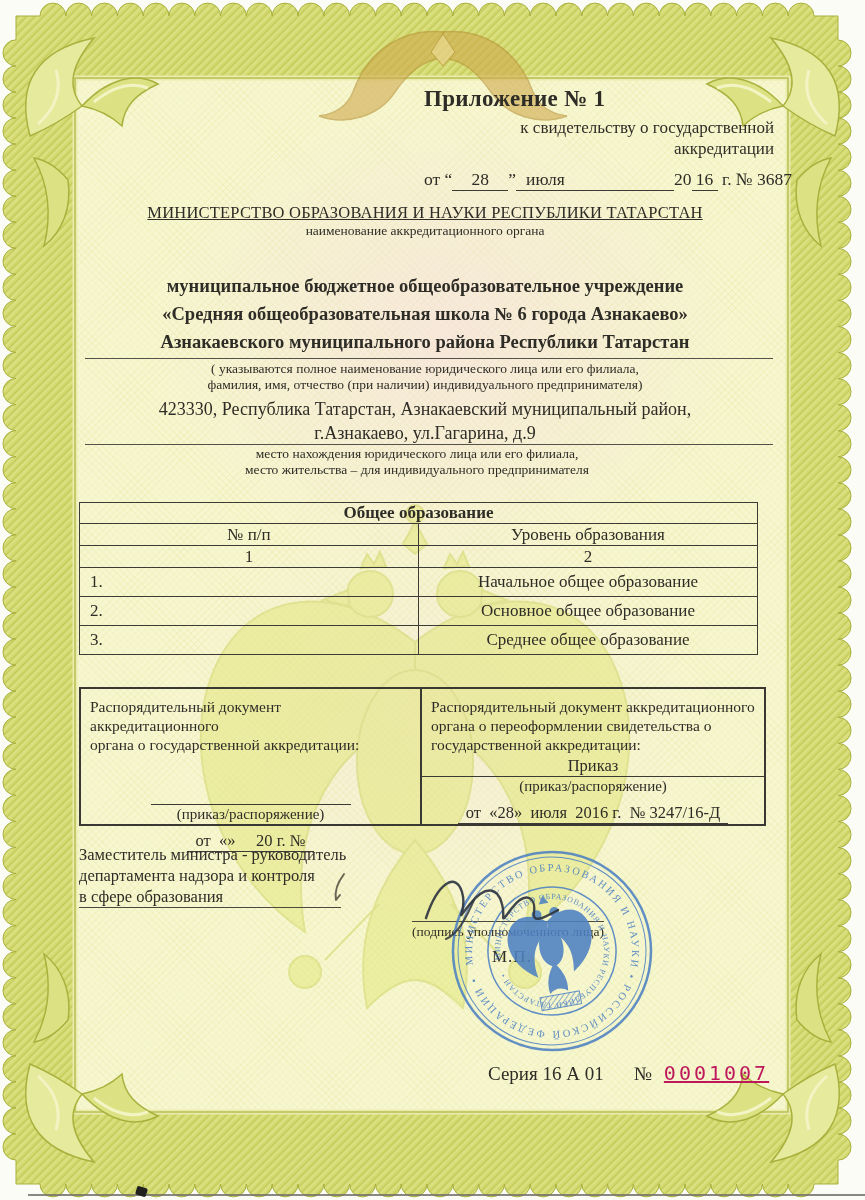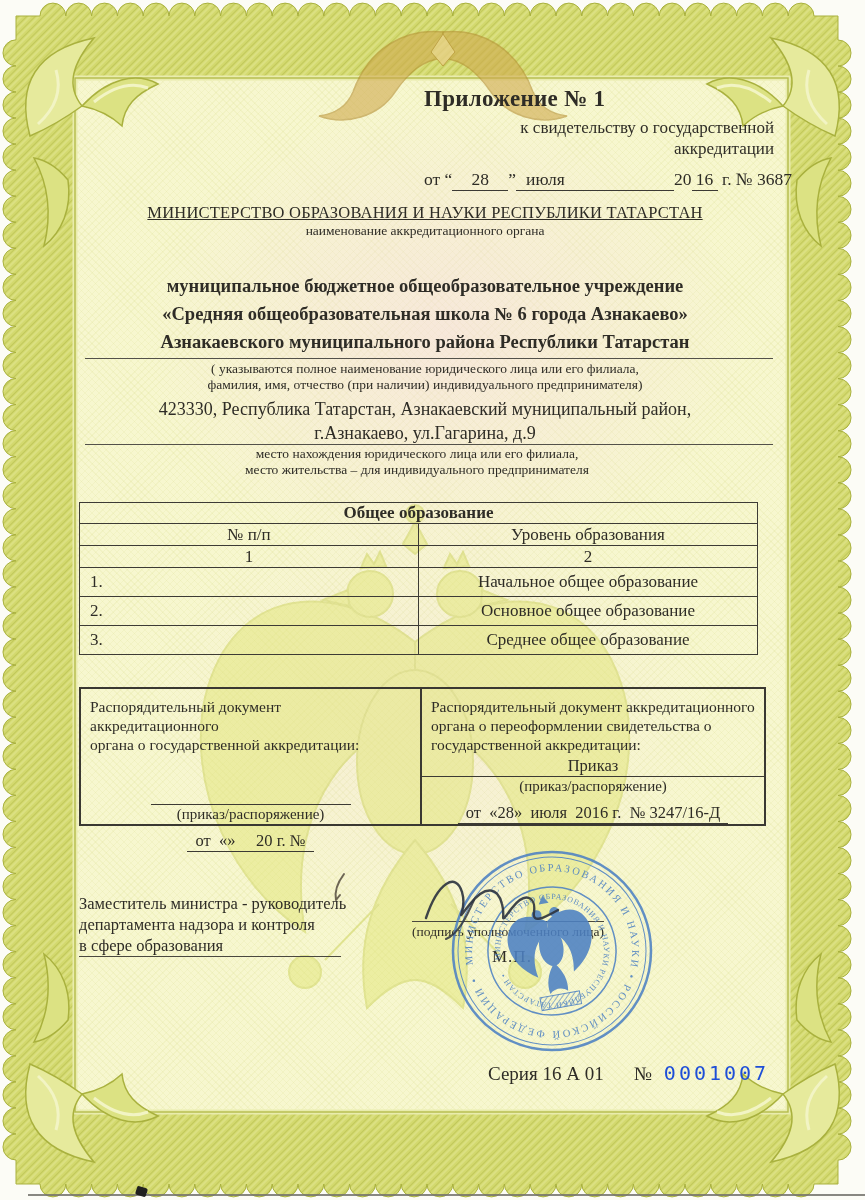--- a/index.html
+++ b/index.html
@@ -48,33 +48,33 @@
   .obox{padding:8px 9px;font-size:15.5px;line-height:19px;box-sizing:border-box;position:relative;}
   .obox.left{width:341px;border-right:2px solid #3a3832;}
   .obox.right{flex:1;}
   .doc-line{border-bottom:1.2px solid #3c3a34;text-align:center;font-size:16.5px;min-height:20px;}
   .doc-line.full{margin:2px -9px 0 -9px;}
   .doc-line.short{width:200px;margin:30px auto 0 auto;}
   .obox .cap{text-align:center;margin-top:1px;font-size:15px;}
   .odate{display:block;margin:9px auto 0 auto;text-align:center;font-size:16.5px;white-space:pre;}
   .odate span{border-bottom:1.3px solid #3c3a34;padding:0 8px 1px 8px;}
   
-  .sig-left{left:79px;top:893px;width:300px;font-size:16.5px;line-height:21px;}
+  .sig-left{left:79px;top:844px;width:300px;font-size:16.5px;line-height:21px;}
   .pos3{display:block;width:262px;border-bottom:1.3px solid #4a483f;}
   .sig-left .cap{width:262px;text-align:center;margin-top:1px;}
   .sig-mid-line{left:412px;top:921px;width:192px;border-top:1.3px solid #4a483f;}
   .sig-mid-cap{left:405px;top:924px;width:206px;text-align:center;}
   .mp{left:492px;top:947px;font-size:17px;letter-spacing:1px;}
   .sig-name{left:601px;top:901px;width:175px;text-align:center;}
   .sig-name .nm{display:inline-block;font-size:17px;border-bottom:1.3px solid #4a483f;padding:0 3px 1px 3px;}
   .sig-name .cap{margin-top:2px;}
   
   .serial{left:488px;top:1061px;display:flex;align-items:baseline;font-size:19px;white-space:pre;}
   .serial .no-sign{margin-left:30px;}
-  .serial .num{margin-left:12px;font-family:"DejaVu Sans Mono",monospace;font-size:20px;letter-spacing:3px;color:#1d4ed8;}
+  .serial .num{margin-left:12px;font-family:"DejaVu Sans Mono",monospace;font-size:20px;letter-spacing:3px;color:#be185d;text-decoration:underline;}
   
   .scan-line{left:28px;top:1194px;width:837px;height:2px;background:#73726c;opacity:.85;}
   .scan-blob{left:136px;top:1187px;width:11px;height:9px;background:#20201e;border-radius:2px;transform:rotate(18deg);}
 </style>
 </head>
 <body>
 
 <div class="page">
 
   <div class="abs inner-bg"></div>

